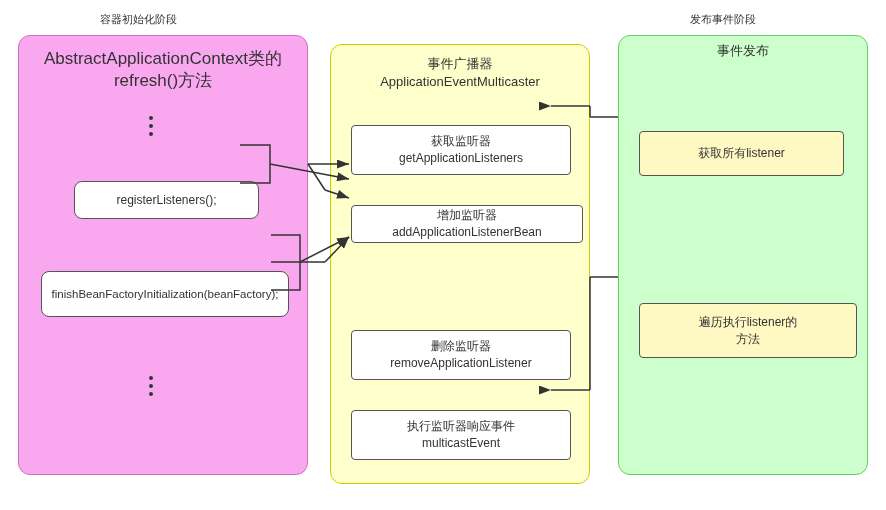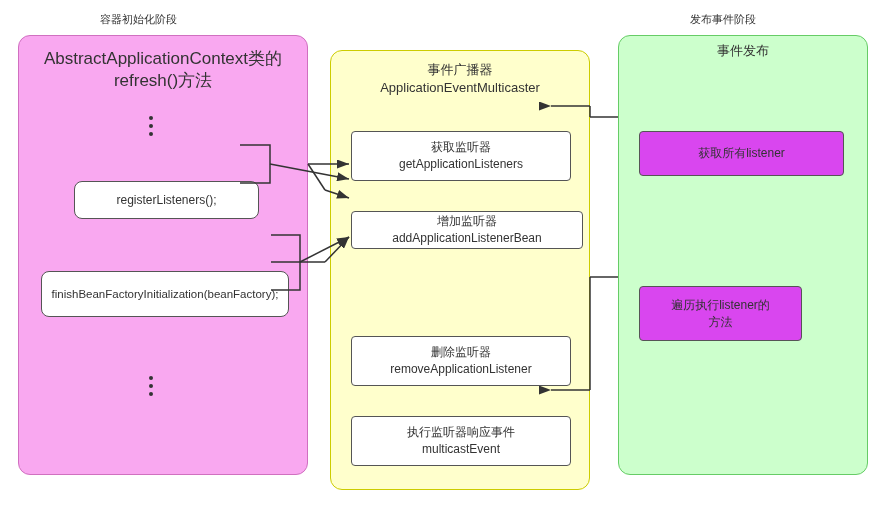--- a/index.html
+++ b/index.html
@@ -75,21 +75,21 @@
       align-items: center;
       justify-content: center;
       font-size: 12px;
       color: #333;
       text-align: center;
     }
 
     
     .middle-box {
       position: absolute;
-      top: 50px;
+      top: 44px;
       left: 330px;
       width: 260px;
       height: 440px;
       background: #ffffcc;
       border-radius: 12px;
       border: 1.5px solid #cccc00;
     }
 
     .middle-box-title {
       position: absolute;
@@ -136,21 +136,21 @@
       left: 0;
       right: 0;
       text-align: center;
       font-size: 13px;
       color: #333;
       line-height: 1.4;
     }
 
     .right-inner-box {
       position: absolute;
-      background: #d946ef;
+      background: #fef9c3;
       border: 1.5px solid #555;
       border-radius: 4px;
       display: flex;
       align-items: center;
       justify-content: center;
       font-size: 12px;
       color: #333;
       text-align: center;
       line-height: 1.4;
     }
@@ -221,21 +221,21 @@
     </div>
   </div>
 
   <div class="right-box">
     <div class="right-box-title">
       <span>事件发布</span><br>
     </div>
 
     <div class="right-inner-box" style="top: 95px; left: 20px; width: 205px; height: 45px;">获取所有listener</div>
 
-    <div class="right-inner-box" style="top: 250px; left: 20px; width: 163px; height: 55px;">
+    <div class="right-inner-box" style="top: 267px; left: 20px; width: 218px; height: 55px;">
       <div>
         <span>遍历执行listener的</span><br>
         <span>方法</span>
       </div>
     </div>
   </div>
 
   <svg class="arrows-svg">
     <defs>
       <marker id="arrowhead" markerWidth="8" markerHeight="6" refX="8" refY="3" orient="auto">

